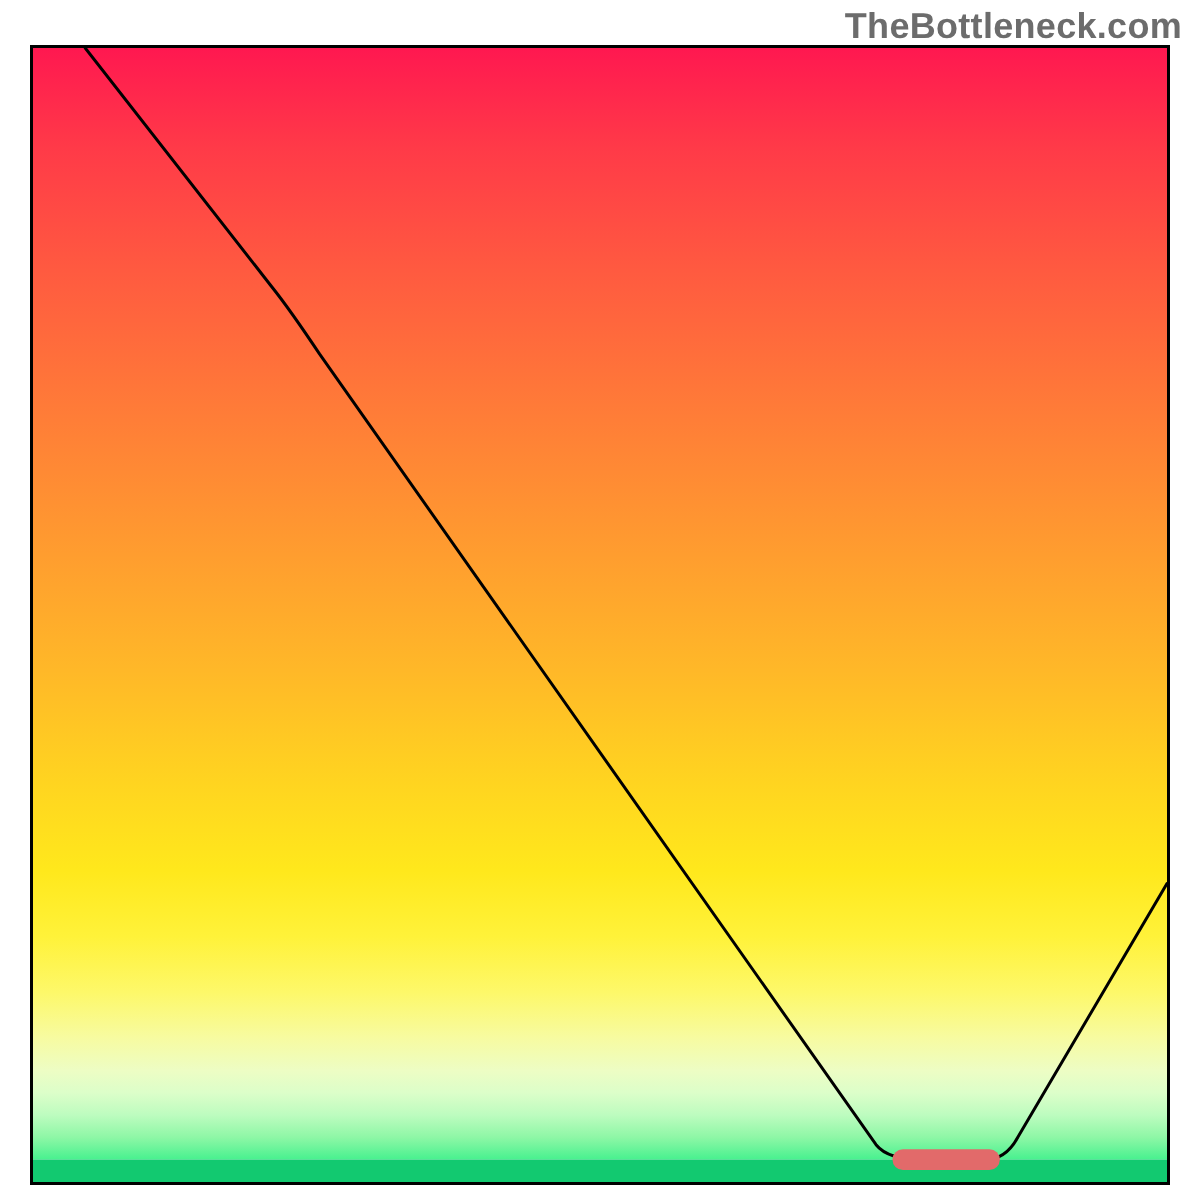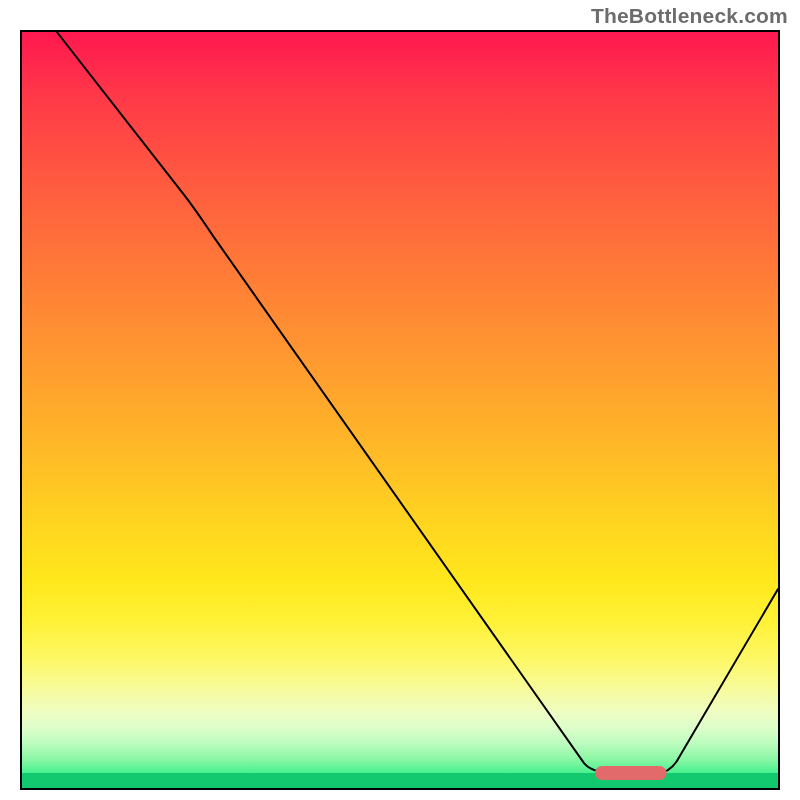--- a/index.html
+++ b/index.html
@@ -13,21 +13,21 @@
   }
   .wrap {
     position: relative;
     width: 800px;
     height: 800px;
   }
   .watermark {
     position: absolute;
     top: 4px;
     right: 12px;
-    font-size: 21px;
+    font-size: 24px;
     font-weight: 600;
     color: #6c6c6c;
     letter-spacing: 0.2px;
     z-index: 10;
   }
   .frame {
     position: absolute;
     left: 20px;
     top: 30px;
     width: 760px;

